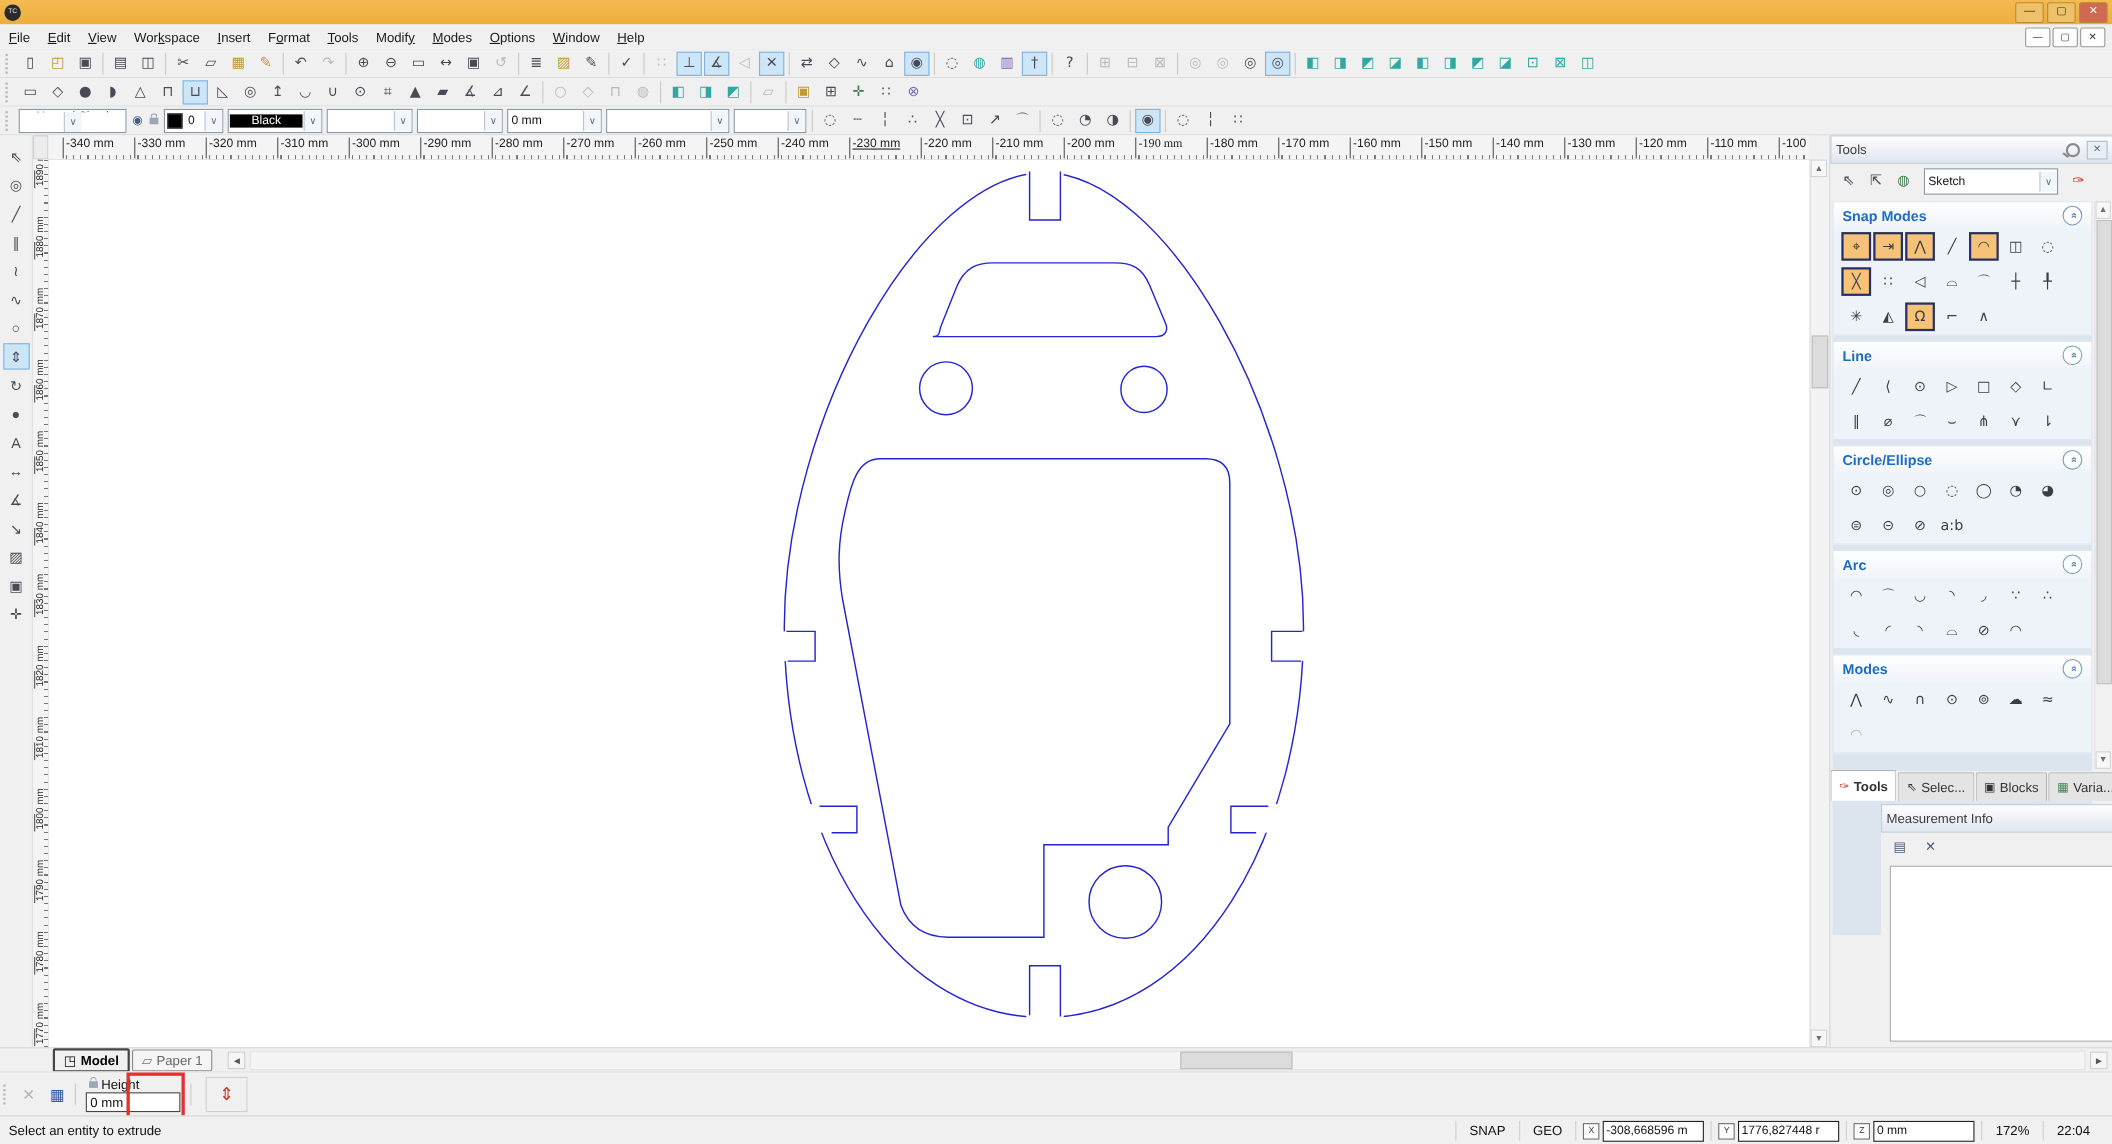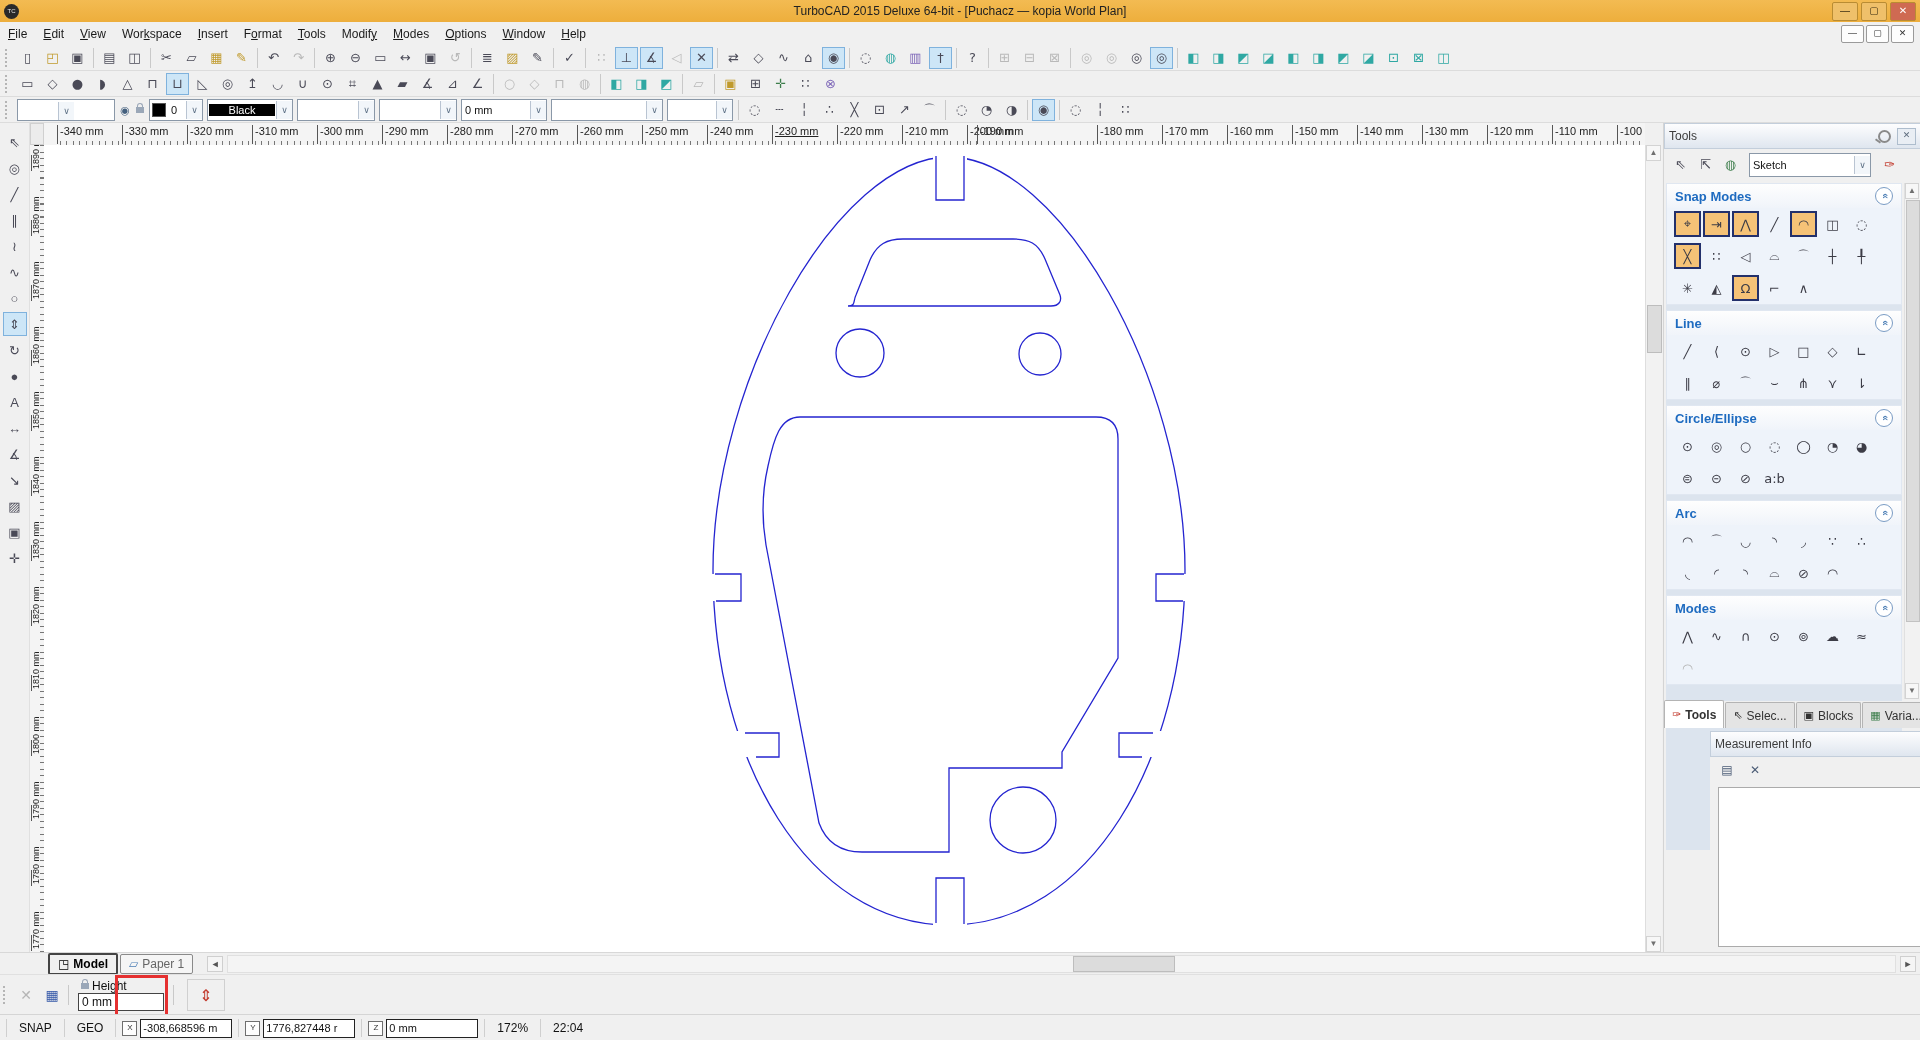--- a/index.html
+++ b/index.html
@@ -160,21 +160,20 @@
   .coord-field{width:86px;height:17px;background:#fff;border:1px solid #222;font-size:11px;
     line-height:17px;padding:0 2px;overflow:hidden;white-space:nowrap;}
 </style>
 </head>
 <body>
 
 <div id="app">
 
   <div id="titlebar">
     <div id="tb-logo">TC</div>
-    <div id="tb-title">TurboCAD 2015 Deluxe 64-bit - [Puchacz — kopia World Plan]</div>
     <div id="winbtns">
       <span class="winbtn">—</span>
       <span class="winbtn">▢</span>
       <span class="winbtn close">✕</span>
     </div>
   </div>
 
   <div id="menubar">
     <div id="menuitems" style="display:flex;">
         <div class="menu-item"><u>F</u>ile</div>
@@ -400,21 +399,21 @@
       <span class="hlab" style="left: 341px;">-290 mm</span>
       <span class="hlab" style="left: 406px;">-280 mm</span>
       <span class="hlab" style="left: 471px;">-270 mm</span>
       <span class="hlab" style="left: 536px;">-260 mm</span>
       <span class="hlab" style="left: 601px;">-250 mm</span>
       <span class="hlab" style="left: 666px;">-240 mm</span>
       <span class="hlab" style="left: 731px; text-decoration: underline;">-230 mm</span>
       <span class="hlab" style="left: 796px;">-220 mm</span>
       <span class="hlab" style="left: 861px;">-210 mm</span>
       <span class="hlab" style="left: 926px;">-200 mm</span>
-      <span class="hlab" style="left: 936px;">-190 mm</span>
+      <span class="hlab" style="left: 991px; font-family: Liberation Serif, serif;">-190 mm</span>
       <span class="hlab" style="left: 1056px;">-180 mm</span>
       <span class="hlab" style="left: 1121px;">-170 mm</span>
       <span class="hlab" style="left: 1186px;">-160 mm</span>
       <span class="hlab" style="left: 1251px;">-150 mm</span>
       <span class="hlab" style="left: 1316px;">-140 mm</span>
       <span class="hlab" style="left: 1381px;">-130 mm</span>
       <span class="hlab" style="left: 1446px;">-120 mm</span>
       <span class="hlab" style="left: 1511px;">-110 mm</span>
       <span class="hlab" style="left: 1576px;">-100 mm</span>
     </div>
@@ -685,20 +684,21 @@
         <span>Height</span>
       </span>
       <input id="height-input" value="0 mm" style="">
     </div>
     <span class="sep"></span>
     <button id="extrude-btn">⇕</button>
     <div id="red-annot"></div>
   </div>
 
   <div id="statusbar">
+    <span id="status-msg">Select an entity to extrude</span>
     <span class="st-sep"></span>
     <span class="st-cell">SNAP</span>
     <span class="st-sep"></span>
     <span class="st-cell">GEO</span>
     <span class="st-sep"></span>
     <span class="axis-chip">X</span>
     <span class="coord-field">-308,668596 m</span>
     <span class="st-sep"></span>
     <span class="axis-chip">Y</span>
     <span class="coord-field">1776,827448 r</span>

